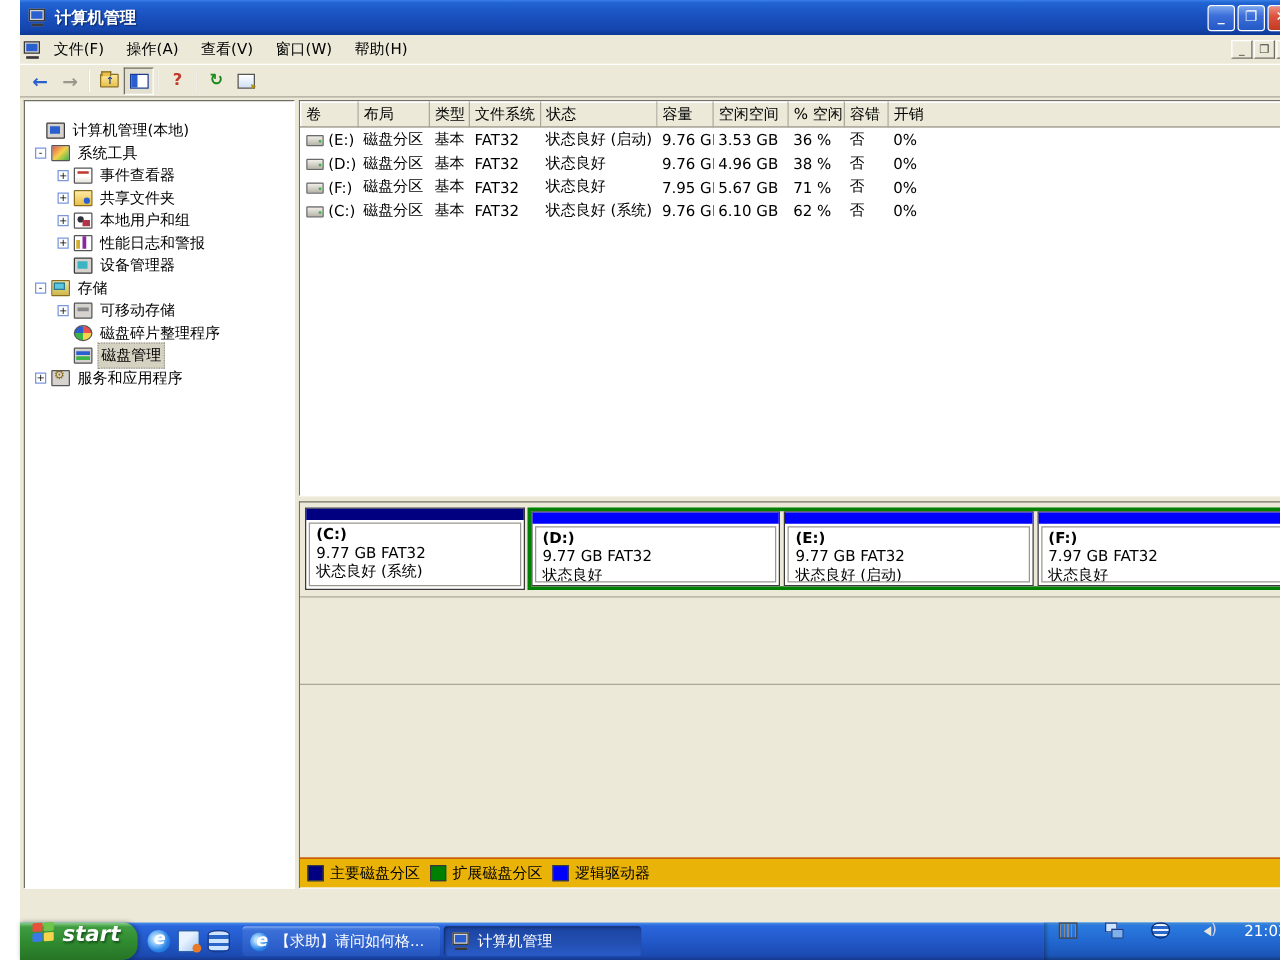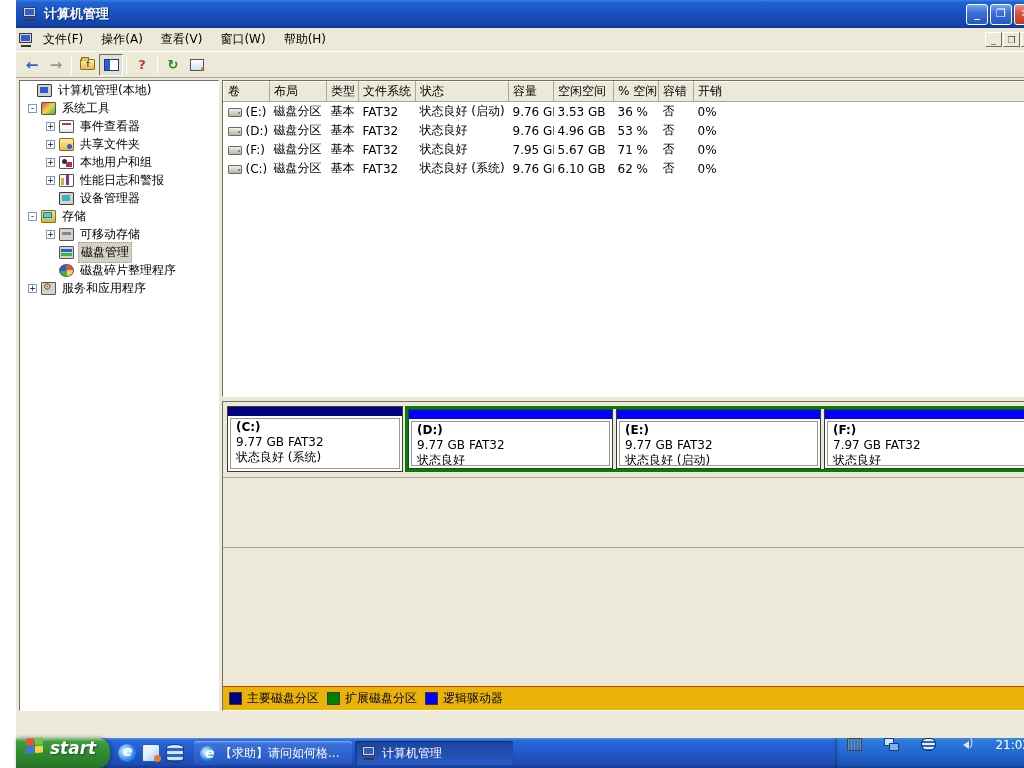--- a/index.html
+++ b/index.html
@@ -39,21 +39,21 @@
   .mini-folder .up { position:absolute; top:0; left:4px; color:#1a3b8a; font-size:8px; font-weight:bold; }
   .mini-panes { width:15px; height:12px; border:1px solid #1a3b8a; background:#fff; display:flex; }
   .mini-panes i { display:block; width:5px; background:#2a5fd0; }
   .mini-q { color:#c0392b; font-weight:bold; font-size:13px; }
   .mini-refresh { color:#1a8a1a; font-weight:bold; font-size:13px; }
   .mini-export { width:14px; height:12px; border:1px solid #555; background:linear-gradient(180deg,#fff,#cfe0f5); position:relative; }
   .mini-export::after { content:"▸"; position:absolute; right:-2px; bottom:-3px; color:#b59410; font-size:8px; }
 
   
   .content { flex:1; display:flex; padding:2px 3px; gap:3px; overflow:hidden; }
-  .tree-panel { width:200px; background:#fff; border:1px solid; border-color:#716f64 #fff #fff #716f64; overflow:hidden; padding:0 0; }
+  .tree-panel { width:217px; background:#fff; border:1px solid; border-color:#716f64 #fff #fff #716f64; overflow:hidden; padding:14px 0; }
   .tree-row { height:18px; display:flex; align-items:center; white-space:nowrap; }
   .tree-row .expander { width:9px; height:9px; border:1px solid #7a96df; background:#fff; color:#000; font-size:8px; line-height:7px;
     text-align:center; margin-right:4px; flex:none; }
   .tree-row .exp-space { width:13px; flex:none; }
   .tree-label { padding:1px 2px; }
   .tree-label.selected { background:#D6D2C2; border:1px dotted #9a978e; }
 
   .tree-ic { width:15px; height:13px; margin-right:4px; flex:none; border-radius:1px; position:relative; }
   .ic-computer { background:#d6d3ce; border:1px solid #3a3a3a; }
   .ic-computer::before { content:""; position:absolute; inset:2px 3px 3px 2px; background:#2a5fd0; }
@@ -269,27 +269,27 @@
           <span class="tree-ic ic-storagebox"></span>
           <span class="tree-label">存储</span>
         </div>
         <div class="tree-row" style="padding-left:26px">
           <span class="expander">+</span>
           <span class="tree-ic ic-removable"></span>
           <span class="tree-label">可移动存储</span>
         </div>
         <div class="tree-row" style="padding-left:26px">
           <span class="exp-space"></span>
+            <span class="tree-ic ic-defrag"></span>
+          <span class="tree-label">磁盘碎片整理程序</span>
+        </div>
+        <div class="tree-row" style="padding-left:26px">
+          <span class="exp-space"></span>
             <span class="tree-ic ic-diskmgmt"></span>
           <span class="tree-label selected">磁盘管理</span>
-        </div>
-        <div class="tree-row" style="padding-left:26px">
-          <span class="exp-space"></span>
-            <span class="tree-ic ic-defrag"></span>
-          <span class="tree-label">磁盘碎片整理程序</span>
         </div>
         <div class="tree-row" style="padding-left:8px">
           <span class="expander">+</span>
           <span class="tree-ic ic-services"></span>
           <span class="tree-label">服务和应用程序</span>
         </div>
       </div>
 
       <div class="right-panel">
 
@@ -335,21 +335,21 @@
                 <td>0%</td>
               </tr>
               <tr>
                 <td><span class="drive-ic"></span><span>(D:)</span></td>
                 <td>磁盘分区</td>
                   <td>基本</td>
                 <td>FAT32</td>
                   <td>状态良好</td>
                 <td>9.76 GB</td>
                   <td>4.96 GB</td>
-                <td>53 %</td>
+                <td>38 %</td>
                   <td>否</td>
                 <td>0%</td>
               </tr>
               <tr>
                 <td><span class="drive-ic"></span><span>(F:)</span></td>
                 <td>磁盘分区</td>
                   <td>基本</td>
                 <td>FAT32</td>
                   <td>状态良好</td>
                 <td>7.95 GB</td>

